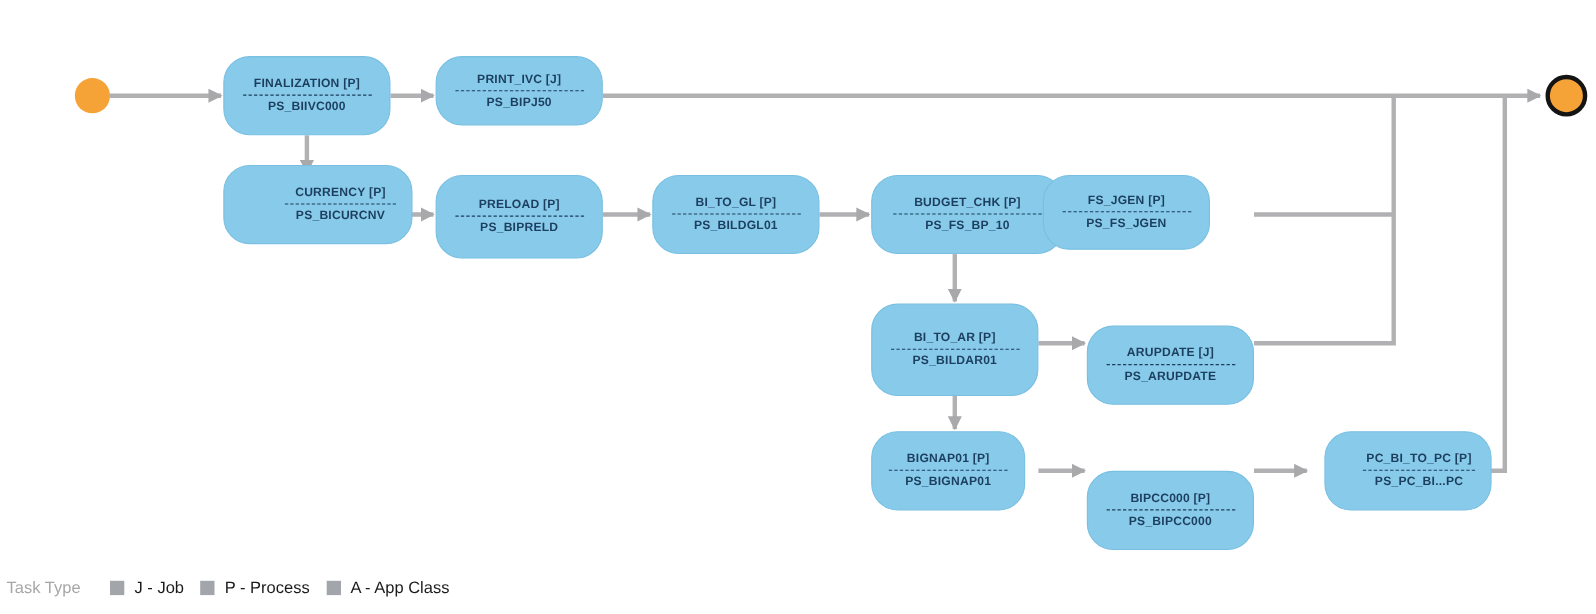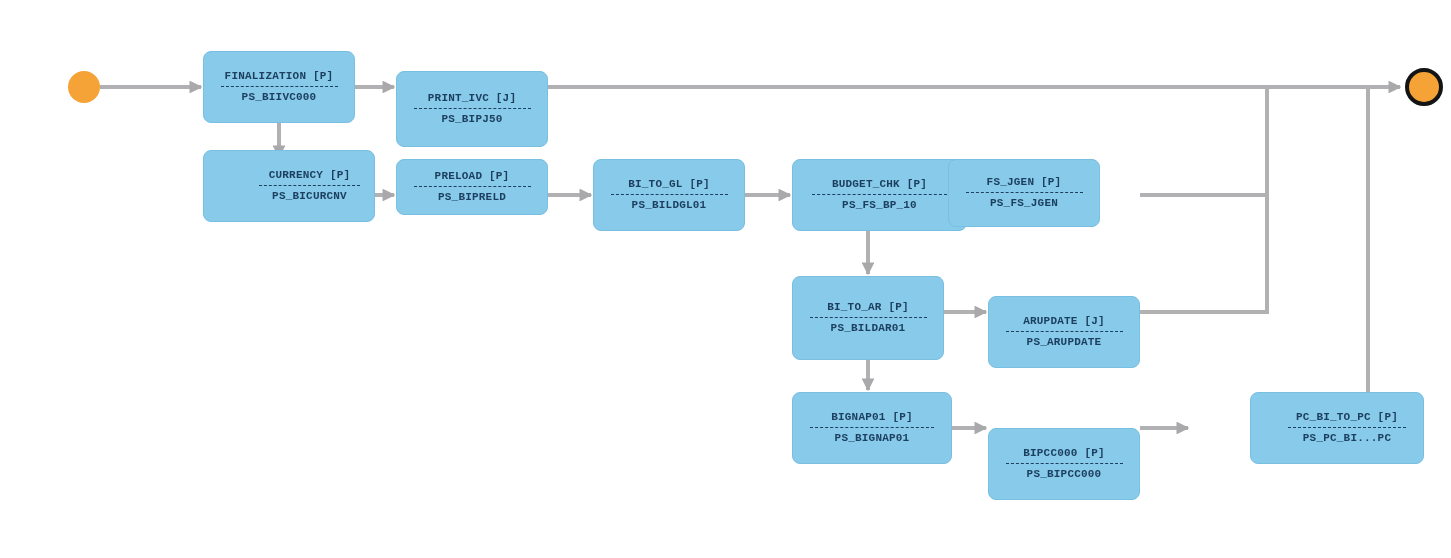--- a/index.html
+++ b/index.html
@@ -3,25 +3,24 @@
 <meta charset="utf-8">
 <style>
   html,body{margin:0;padding:0;background:#ffffff;}
   body{width:1451px;height:558px;overflow:hidden;font-family:"Liberation Sans",sans-serif;}
   .stage{position:relative;width:1451px;height:558px;background:#ffffff;}
   #edges-svg{position:absolute;left:0;top:0;}
   .node{
     position:absolute;
     background:var(--node-fill,#87CAE9);
     border:1px solid var(--node-border,#79bfe2);
-    border-radius:8px;
+    border-radius:24px;
     box-sizing:border-box;
     display:flex;flex-direction:column;align-items:center;justify-content:center;
     cursor:pointer;
-    font-family:Liberation Mono, monospace;
   }
   .node-title,.node-subtitle{
     font-size:11px;font-weight:bold;color:var(--node-text,#1C3E5F);
     letter-spacing:.2px;white-space:nowrap;line-height:13px;
   }
   .node-divider{
     width:78%;height:0;border-top:1px dashed var(--node-text,#1C3E5F);
     margin:3px 0 4px 0;
   }
   .circle{position:absolute;border-radius:50%;box-sizing:content-box;}
@@ -65,31 +64,31 @@
 
   <div class="circle start"></div>
   <div class="circle end"></div>
 
   <div id="node-layer">
       <div class="node" style="left: 203px; top: 51px; width: 152px; height: 72px;">
         <div class="node-title">FINALIZATION [P]</div>
         <div class="node-divider"></div>
         <div class="node-subtitle">PS_BIIVC000</div>
       </div>
-      <div class="node" style="left: 396px; top: 51px; width: 152px; height: 76px; margin-top: 20px;">
+      <div class="node" style="left: 396px; top: 51px; width: 152px; height: 63px;">
         <div class="node-title">PRINT_IVC [J]</div>
         <div class="node-divider"></div>
         <div class="node-subtitle">PS_BIPJ50</div>
       </div>
       <div class="node" style="left: 203px; top: 150px; width: 172px; height: 72px; padding-left: 41px;">
         <div class="node-title">CURRENCY [P]</div>
         <div class="node-divider"></div>
         <div class="node-subtitle">PS_BICURCNV</div>
       </div>
-      <div class="node" style="left: 396px; top: 159px; width: 152px; height: 56px;">
+      <div class="node" style="left: 396px; top: 159px; width: 152px; height: 76px;">
         <div class="node-title">PRELOAD [P]</div>
         <div class="node-divider"></div>
         <div class="node-subtitle">PS_BIPRELD</div>
       </div>
       <div class="node" style="left: 593px; top: 159px; width: 152px; height: 72px;">
         <div class="node-title">BI_TO_GL [P]</div>
         <div class="node-divider"></div>
         <div class="node-subtitle">PS_BILDGL01</div>
       </div>
       <div class="node" style="left: 792px; top: 159px; width: 175px; height: 72px;">
@@ -105,30 +104,45 @@
       <div class="node" style="left: 792px; top: 276px; width: 152px; height: 84px;">
         <div class="node-title">BI_TO_AR [P]</div>
         <div class="node-divider"></div>
         <div class="node-subtitle">PS_BILDAR01</div>
       </div>
       <div class="node" style="left: 988px; top: 276px; width: 152px; height: 72px; margin-top: 20px;">
         <div class="node-title">ARUPDATE [J]</div>
         <div class="node-divider"></div>
         <div class="node-subtitle">PS_ARUPDATE</div>
       </div>
-      <div class="node" style="left: 792px; top: 392px; width: 160px; height: 72px;">
+      <div class="node" style="left: 792px; top: 392px; width: 140px; height: 72px;">
         <div class="node-title">BIGNAP01 [P]</div>
         <div class="node-divider"></div>
         <div class="node-subtitle">PS_BIGNAP01</div>
       </div>
       <div class="node" style="left: 988px; top: 392px; width: 152px; height: 72px; margin-top: 36px;">
         <div class="node-title">BIPCC000 [P]</div>
         <div class="node-divider"></div>
         <div class="node-subtitle">PS_BIPCC000</div>
       </div>
-      <div class="node" style="left: 1250px; top: 392px; width: 174px; height: 72px; padding-left: 20px;">
+      <div class="node" style="left: 1204px; top: 392px; width: 152px; height: 72px; padding-left: 20px;">
         <div class="node-title">PC_BI_TO_PC [P]</div>
         <div class="node-divider"></div>
         <div class="node-subtitle">PS_PC_BI...PC</div>
       </div>
     </div>
 
+  <div class="legend">
+    <span class="legend-title">Task Type</span>
+    <span class="legend-item">
+      <span class="swatch"></span>
+      <span>J - Job</span>
+    </span>
+    <span class="legend-item">
+      <span class="swatch"></span>
+      <span>P - Process</span>
+    </span>
+    <span class="legend-item">
+      <span class="swatch"></span>
+      <span>A - App Class</span>
+    </span>
+  </div>
 </div>
 
 </body></html>

